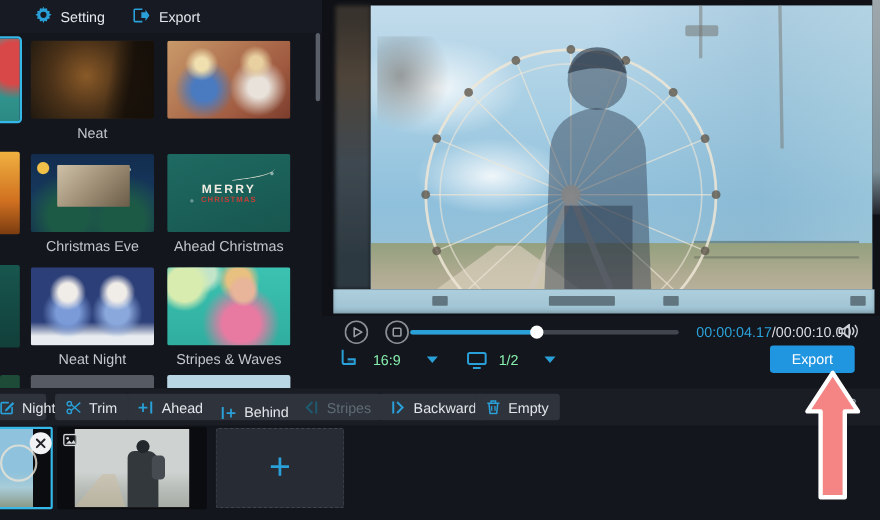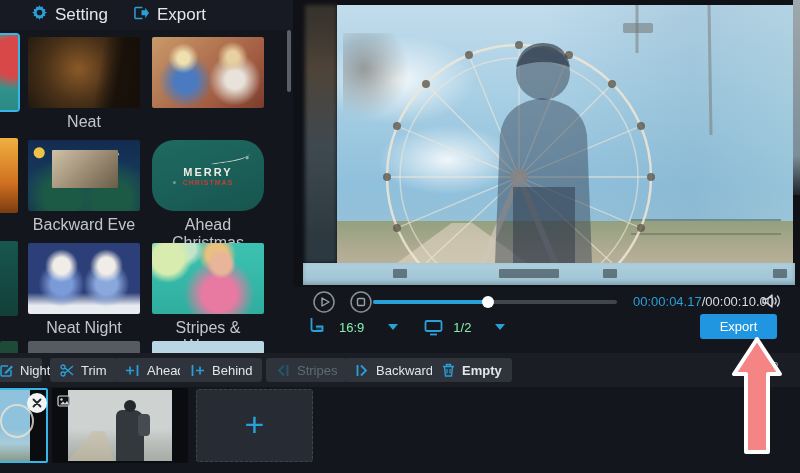--- a/index.html
+++ b/index.html
@@ -3,27 +3,27 @@
 <meta charset="utf-8">
 <style>
   * { margin:0; padding:0; box-sizing:border-box; }
   html,body { width:800px; height:473px; overflow:hidden; background:#14161d;
     font-family:"Liberation Sans", sans-serif; }
   .abs { position:absolute; }
   #stage { position:relative; width:800px; height:473px; background:#14161d; }
 
   
   #topbar { left:0; top:0; width:293px; height:30px; display:flex; align-items:center; gap:26px; padding-left:32px; background:#171a22; }
-  .topbar-item { display:flex; align-items:center; gap:8px; color:#e3e6ea; font-size:17px; cursor:pointer; }
+  .topbar-item { display:flex; align-items:center; gap:8px; color:#e3e6ea; font-size:13px; cursor:pointer; }
   .blue { color:#2aa0d8; }
 
   
   #themes { left:0; top:30px; width:293px; height:323px; background:#14161d; overflow:hidden; }
   .thumb { position:absolute; width:112px; height:71px; border-radius:2px; overflow:hidden; }
-  .thumb-label { position:absolute; width:112px; text-align:center; color:#c2c6ca; font-size:16px; }
+  .thumb-label { position:absolute; width:112px; text-align:center; color:#c2c6ca; font-size:13px; }
   .pthumb { position:absolute; left:0; width:18px; height:75px; border-radius:0 2px 2px 0; }
   .selected { outline:2px solid #35b7e8; outline-offset:0; }
 
   .t-neat { background:radial-gradient(circle at 45% 45%, #8a5a28, #4a3118 45%, #221a10 85%); }
   .t-neat::after{ content:""; position:absolute; right:0; top:0; width:42%; height:100%;
      background:linear-gradient(100deg, transparent 20%, rgba(20,14,8,.85) 55%); }
   .t-happy { background:
      radial-gradient(circle at 28% 30%, #f0e0b0 6%, rgba(0,0,0,0) 16%),
      radial-gradient(circle at 72% 28%, #e8d0a0 6%, rgba(0,0,0,0) 16%),
      radial-gradient(circle at 30% 62%, #4a7ac0 12%, rgba(0,0,0,0) 30%),
@@ -33,21 +33,21 @@
      radial-gradient(circle at 10% 18%, #f0c048 5px, rgba(0,0,0,0) 6px),
      radial-gradient(circle at 80% 20%, rgba(255,255,255,.6) 1px, rgba(0,0,0,0) 2px),
      radial-gradient(circle at 30% 80%, #1d5a46 18%, rgba(0,0,0,0) 40%),
      radial-gradient(circle at 75% 85%, #1d5a46 18%, rgba(0,0,0,0) 40%),
      linear-gradient(180deg,#122c4e,#173a5e 60%,#14324e); }
   .t-xmase .inner-photo { position:absolute; left:24px; top:10px; width:66px; height:38px;
      background:linear-gradient(135deg,#cfc2a8,#9a8a72 55%,#6a5c48); border-radius:1px; }
   .t-merry { background:
      radial-gradient(circle at 85% 25%, rgba(255,255,255,.5) 1px, rgba(0,0,0,0) 2px),
      radial-gradient(circle at 20% 60%, rgba(255,255,255,.35) 1px, rgba(0,0,0,0) 2px),
-     linear-gradient(160deg,#1e6a62,#17564f); border-radius: 22px; }
+     linear-gradient(160deg,#1e6a62,#17564f); }
   .merry-l1 { position:absolute; left:0; top:26px; width:100%; text-align:center; color:#f0ece2;
      font-size:11px; letter-spacing:2px; font-weight:bold; }
   .merry-l2 { position:absolute; left:0; top:39px; width:100%; text-align:center; color:#c04038;
      font-size:7px; letter-spacing:1px; font-weight:bold; }
   .sleigh { position:absolute; right:14px; top:12px; width:40px; height:10px;
      border-bottom:1.5px solid rgba(240,236,220,.8); border-radius:0 0 60% 10%; transform:rotate(-8deg); }
   .t-snowy { background:
      radial-gradient(circle at 30% 32%, #f0ece8 9%, rgba(0,0,0,0) 18%),
      radial-gradient(circle at 70% 32%, #f0ece8 9%, rgba(0,0,0,0) 18%),
      radial-gradient(circle at 30% 58%, #7a9ad8 12%, rgba(0,0,0,0) 26%),
@@ -167,21 +167,21 @@
     <div class="pthumb p3"></div>
     <div class="sliver" style="left:0; width:18px; background:#1e4a38;"></div>
 
     <div class="thumb t-neat" style="left:28px; top:7px;"></div>
     <div class="thumb-label" style="left:28px; top:83px;">Neat</div>
     <div class="thumb t-happy" style="left:152px; top:7px;"></div>
 
     <div class="thumb t-xmase" style="left:28px; top:110px;">
       <div class="inner-photo"></div>
     </div>
-    <div class="thumb-label" style="left:28px; top:186px;">Backward Eve</div>
+    <div class="thumb-label" style="left:28px; top:186px;">Christmas Eve</div>
     <div class="thumb t-merry" style="left:152px; top:110px;">
       <div class="sleigh"></div>
       <div class="merry-l1">MERRY</div>
       <div class="merry-l2">CHRISTMAS</div>
     </div>
     <div class="thumb-label" style="left:152px; top:186px;">Ahead Christmas</div>
 
     <div class="thumb t-snowy" style="left:28px; top:213px;"></div>
     <div class="thumb-label" style="left:28px; top:289px;">Neat Night</div>
     <div class="thumb t-stripes" style="left:152px; top:213px;"></div>
@@ -333,21 +333,21 @@
     <button class="tbtn" style="left:50px;">
       <span class="tico">
         <svg width="14" height="13" viewBox="0 0 14 13">
             <circle cx="3" cy="3" r="2" fill="none" stroke="currentColor" stroke-width="1.3"></circle>
             <circle cx="3" cy="10" r="2" fill="none" stroke="currentColor" stroke-width="1.3"></circle>
             <path d="M5 4l8 7M5 9l8-7" stroke="currentColor" stroke-width="1.3"></path>
           </svg>
       </span>
       <span>Trim</span>
     </button>
-    <button class="tbtn" style="left:180px;">
+    <button class="tbtn" style="left:190px;align-items:flex-end;">
       <span class="tico">
         <svg width="15" height="13" viewBox="0 0 15 13">
             <line x1="2.5" y1="1" x2="2.5" y2="12" stroke="currentColor" stroke-width="1.8"></line>
             <path d="M6 6.5h8M10 2.5v8" stroke="currentColor" stroke-width="1.6"></path>
           </svg>
       </span>
       <span>Behind</span>
     </button>
     <button class="tbtn disabled" style="left:266px;">
       <span class="tico">
@@ -360,21 +360,21 @@
     </button>
     <button class="tbtn" style="left:345px;">
       <span class="tico">
         <svg width="14" height="13" viewBox="0 0 14 13">
             <line x1="2.5" y1="1" x2="2.5" y2="12" stroke="currentColor" stroke-width="1.8"></line>
             <path d="M6 1.5l5 5-5 5" fill="none" stroke="currentColor" stroke-width="1.8"></path>
           </svg>
       </span>
       <span>Backward</span>
     </button>
-    <button class="tbtn" style="left:432px;font-weight:bold;">
+    <button class="tbtn" style="left:432px;">
       <span class="tico">
         <svg width="13" height="14" viewBox="0 0 13 14">
             <path d="M1 3.5h11M4.5 3V1.5h4V3" fill="none" stroke="currentColor" stroke-width="1.4"></path>
             <path d="M2.5 3.5l1 9.5h6l1-9.5" fill="none" stroke="currentColor" stroke-width="1.4"></path>
             <path d="M5 6v4.5M8 6v4.5" stroke="currentColor" stroke-width="1.2"></path>
           </svg>
       </span>
       <span>Empty</span>
     </button>
     <span id="tb-pagination">1/2</span>

